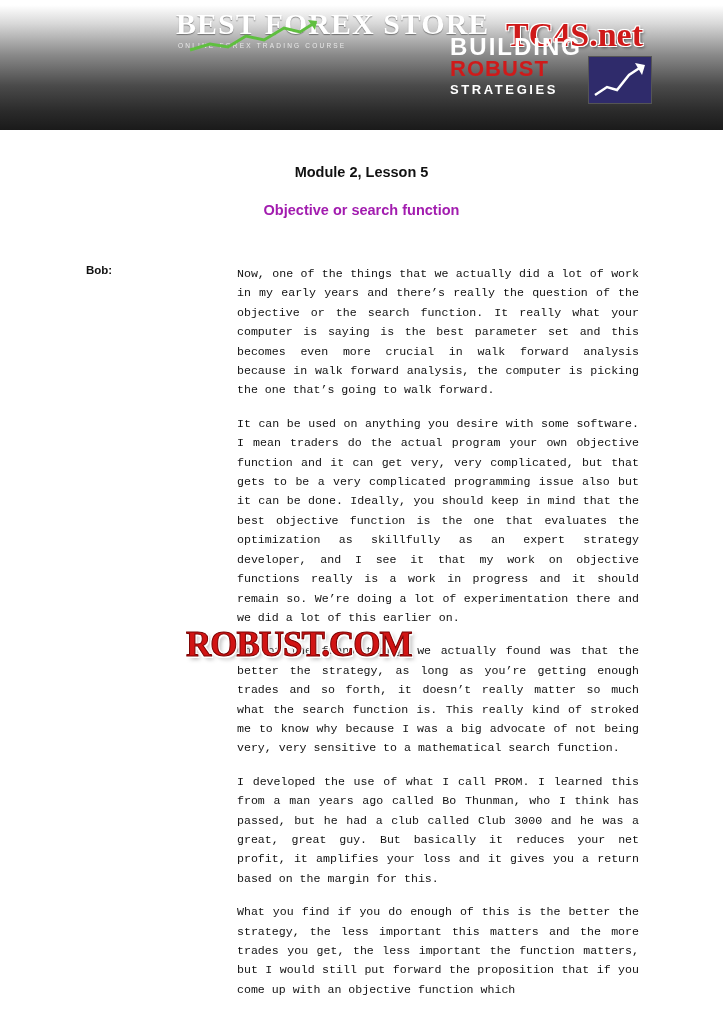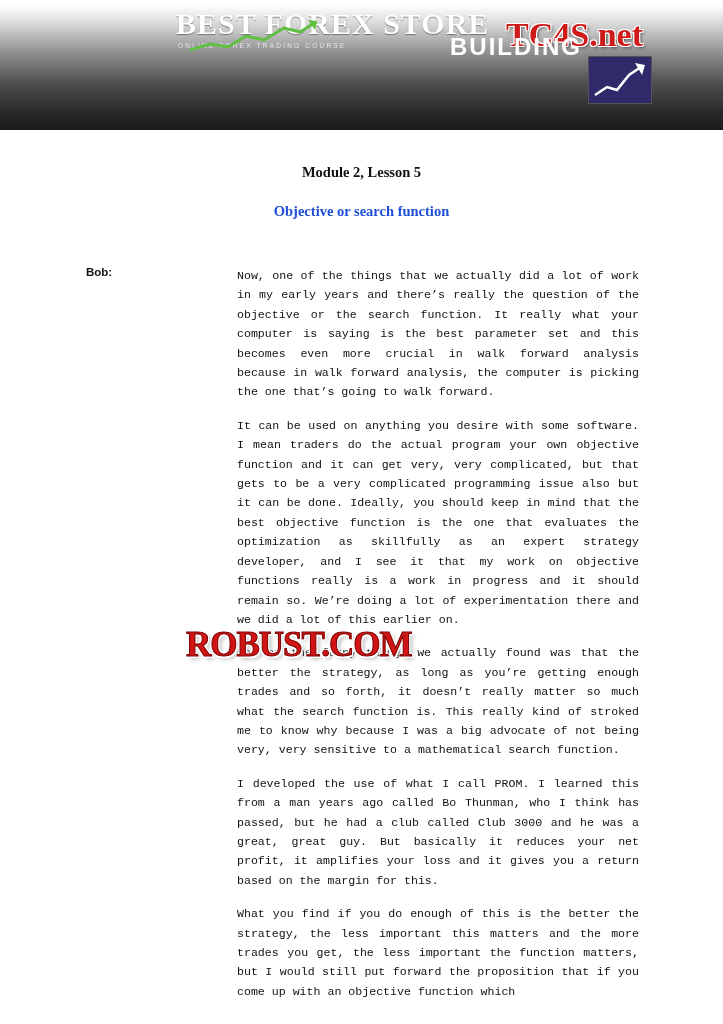--- a/index.html
+++ b/index.html
@@ -123,32 +123,31 @@
   .mc-box svg { display:block; }
 
   
   .doc {
     position: relative;
     width: 723px;
     padding-top: 34px;
   }
   .title-block {
     text-align: center;
-    font-family: Liberation Serif, serif;
   }
   .doc-title {
     font-weight: bold;
     font-size: 14.5px;
     color: #111;
     margin-bottom: 22px;
   }
   .doc-subtitle {
     font-weight: bold;
     font-size: 14.5px;
-    color: #1d4ed8;
+    color: #a21caf;
   }
 
   .transcript {
     margin-top: 46px;
     position: relative;
     padding-left: 104px;
     padding-right: 84px;
   }
   .speaker {
     position: absolute;
@@ -219,20 +218,22 @@
 
   <svg class="bfs-chart" viewBox="0 0 130 34">
     <polyline points="2,30 22,24 40,27 58,16 76,20 96,8 112,12 128,2" fill="none" stroke="#5fbf3f" stroke-width="3"></polyline>
     <polygon points="120,0 129,1 127,10" fill="#5fbf3f"></polygon>
   </svg>
 
   <div class="tc4s">TC4S.net</div>
 
   <div class="masterclass">
     <div class="mc-line1">BUILDING</div>
+    <div class="mc-line2">ROBUST</div>
+    <div class="mc-line3">STRATEGIES</div>
     <div class="mc-box">
       <svg width="62" height="46" viewBox="0 0 62 46">
         <polyline points="6,38 18,30 28,33 40,18 52,10" fill="none" stroke="#ffffff" stroke-width="2.5"></polyline>
         <polygon points="46,6 56,8 53,18" fill="#ffffff"></polygon>
       </svg>
     </div>
   </div>
 </div>
 
 <div class="doc">

